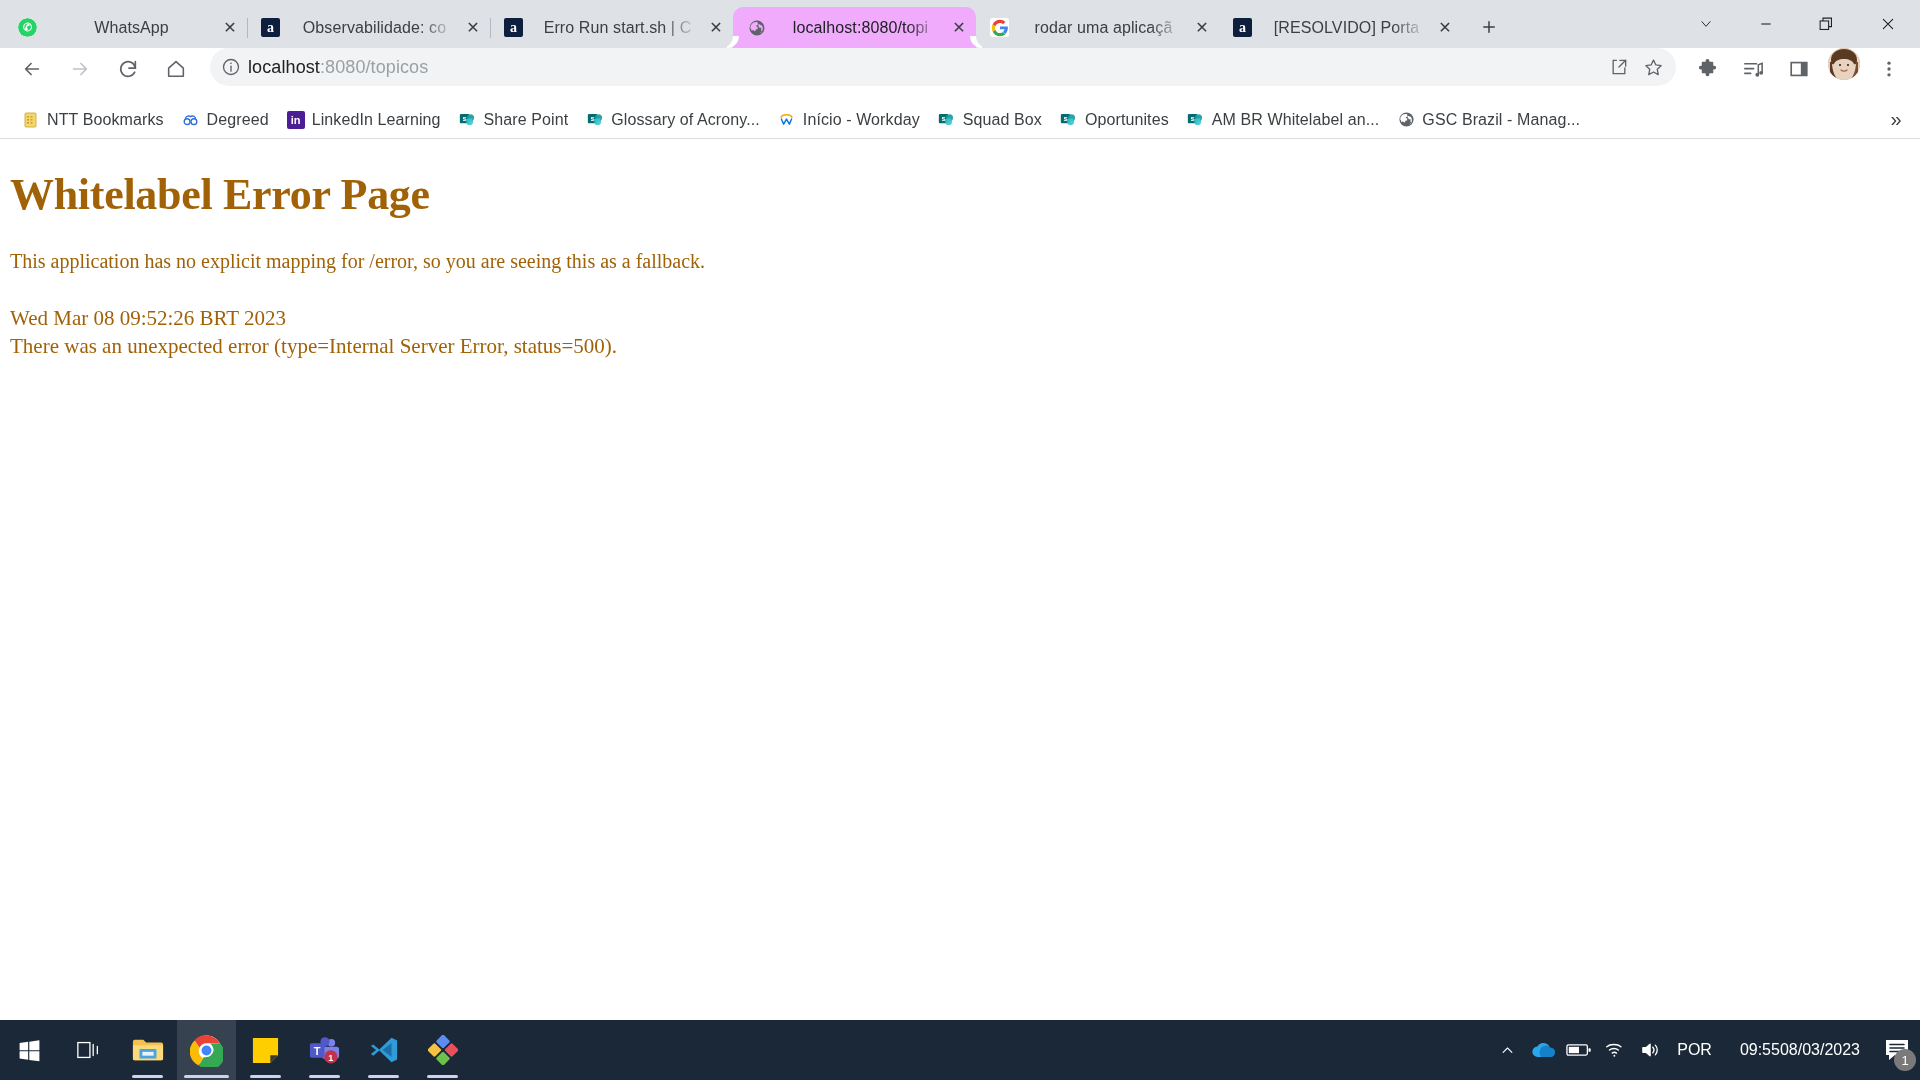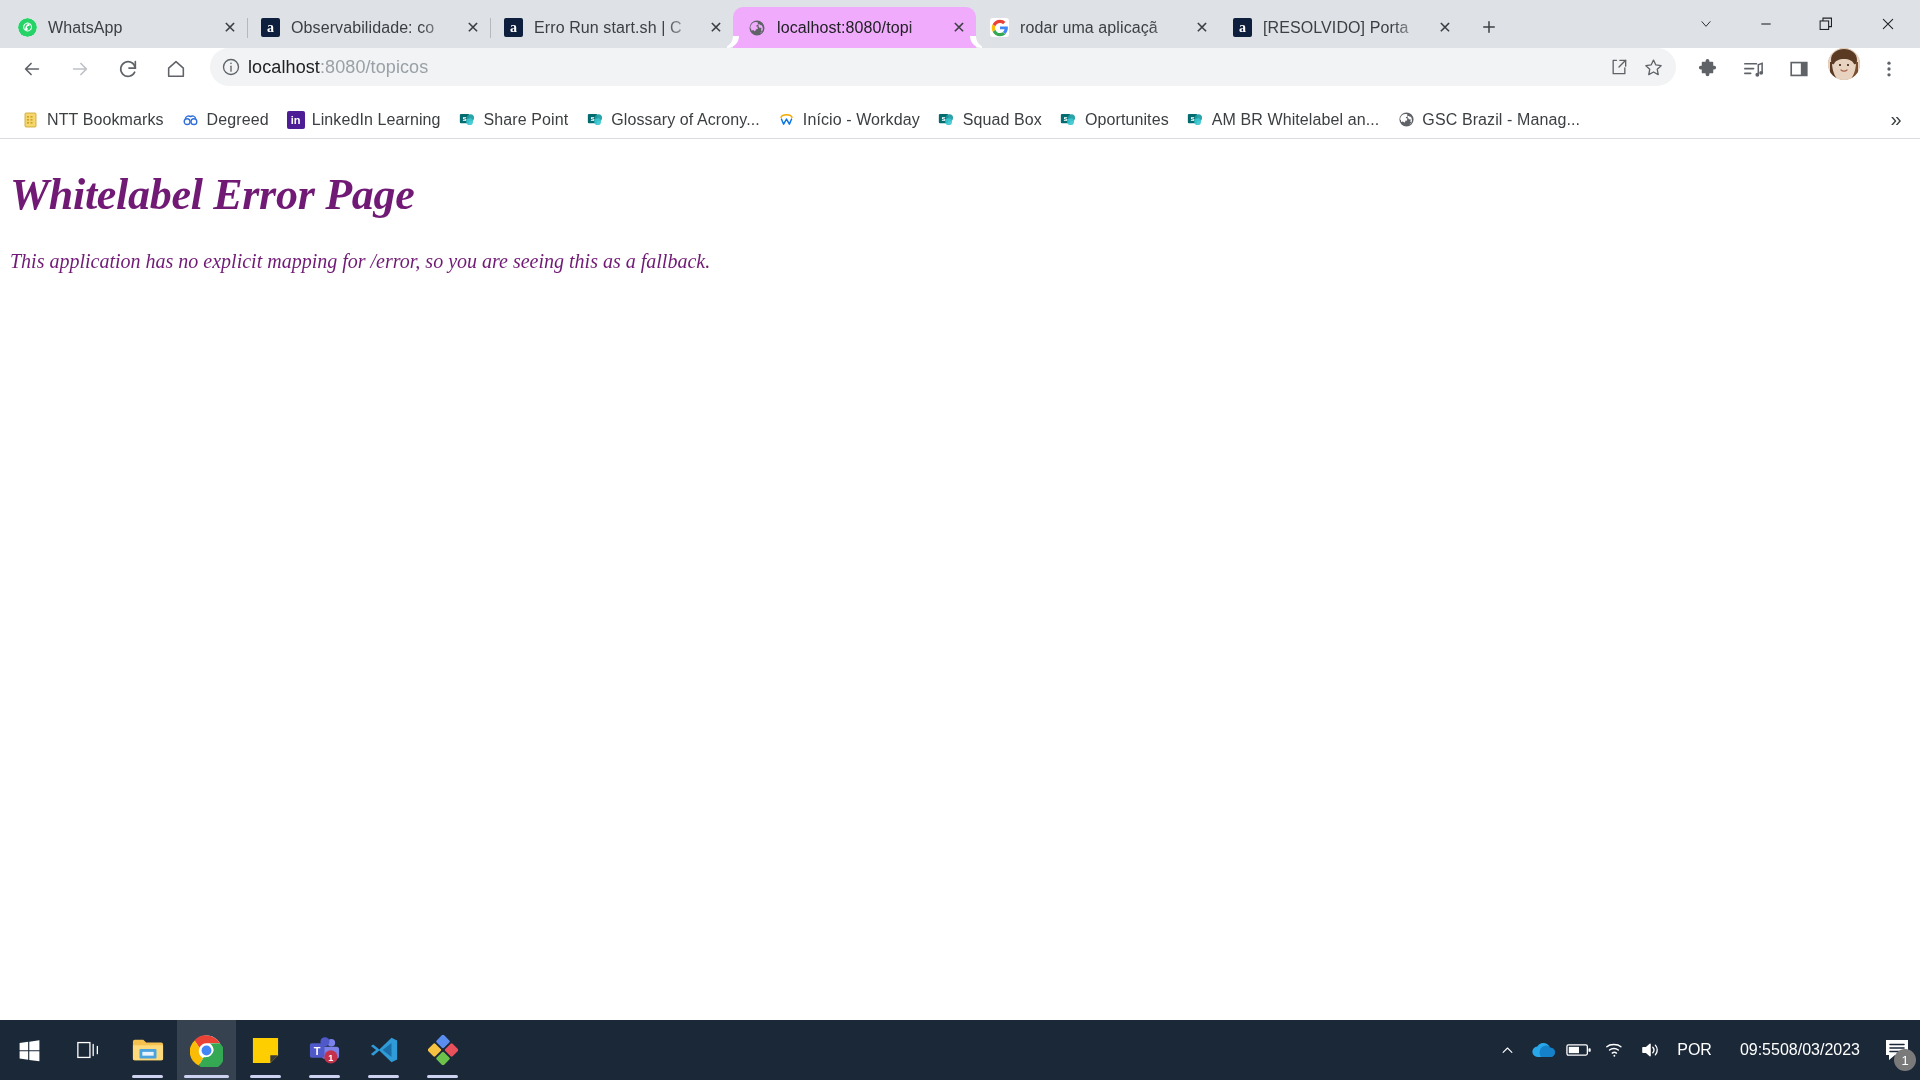--- a/index.html
+++ b/index.html
@@ -54,20 +54,21 @@
   .fav-alura { background:#0d1f3c; color:#fff; font-family:"Liberation Serif", serif;
     font-size:14px; font-weight:700; border-radius:2px; }
   .fav-globe { color:#5f6368; }
   .fav-google { background:#fff; }
 
   .tab-title {
     flex:1 1 auto; overflow:hidden; white-space:nowrap;
     font-size:16px; color:#3c4043; letter-spacing:.1px;
     -webkit-mask-image:linear-gradient(to right, #000 78%, transparent 98%);
     mask-image:linear-gradient(to right, #000 78%, transparent 98%);
+    text-align:center;
   }
   .tab.active .tab-title { color:#202124; }
   .tab-close {
     width:26px; height:26px; flex:0 0 26px; margin-left:2px;
     display:flex; align-items:center; justify-content:center;
     border-radius:50%; color:#3c4043;
   }
   .newtab {
     width:38px; height:38px; margin:0 0 2px 8px; flex:0 0 38px;
     display:flex; align-items:center; justify-content:center;
@@ -143,22 +144,21 @@
   }
   .ico-linkedin { background:#4c1d95; color:#fff; font-family:Liberation Sans, sans-serif;
     font-size:11px; font-weight:700; display:flex; align-items:center; justify-content:center;}
 
   
   #page {
     position:absolute; left:0; right:0; top:140px; bottom:60px;
     background:#ffffff; overflow:hidden;
     padding:10px 10px 0 10px;
     font-family:"Liberation Serif", serif;
-    color:#701a75;
-    font-style:italic;
+    color:#a16207;
   }
   #page h1 {
     font-size:44px; font-weight:700; line-height:1.1;
     margin:21px 0 0 0; letter-spacing:-.3px;
     font-family:"Liberation Serif", serif;
   }
   #page p {
     font-size:20px; line-height:1.18; margin-top:31px;
     font-family:"Liberation Serif", serif;
   }
@@ -496,20 +496,24 @@
     </span>
     <span class="bmlabel">GSC Brazil - Manag...</span>
   </div>
 
   <div class="bm-overflow">»</div>
 </div>
 
 <div id="page">
   <h1>Whitelabel Error Page</h1>
   <p>This application has no explicit mapping for /error, so you are seeing this as a fallback.</p>
+  <div class="blk">
+    <div>Wed Mar 08 09:52:26 BRT 2023</div>
+    <div>There was an unexpected error (type=Internal Server Error, status=500).</div>
+  </div>
 </div>
 
 <div id="taskbar">
 
   <div class="tbitem">
     <svg width="25" height="25" viewBox="0 0 24 24" fill="#ffffff">
       <path d="M2.5 4.8l8.2-1.2v8.1H2.5zM11.8 3.5l9.7-1.4v9.6h-9.7zM2.5 12.8h8.2v8.1l-8.2-1.2zM11.8 12.8h9.7v9.6l-9.7-1.4z"></path>
     </svg>
   </div>
 

